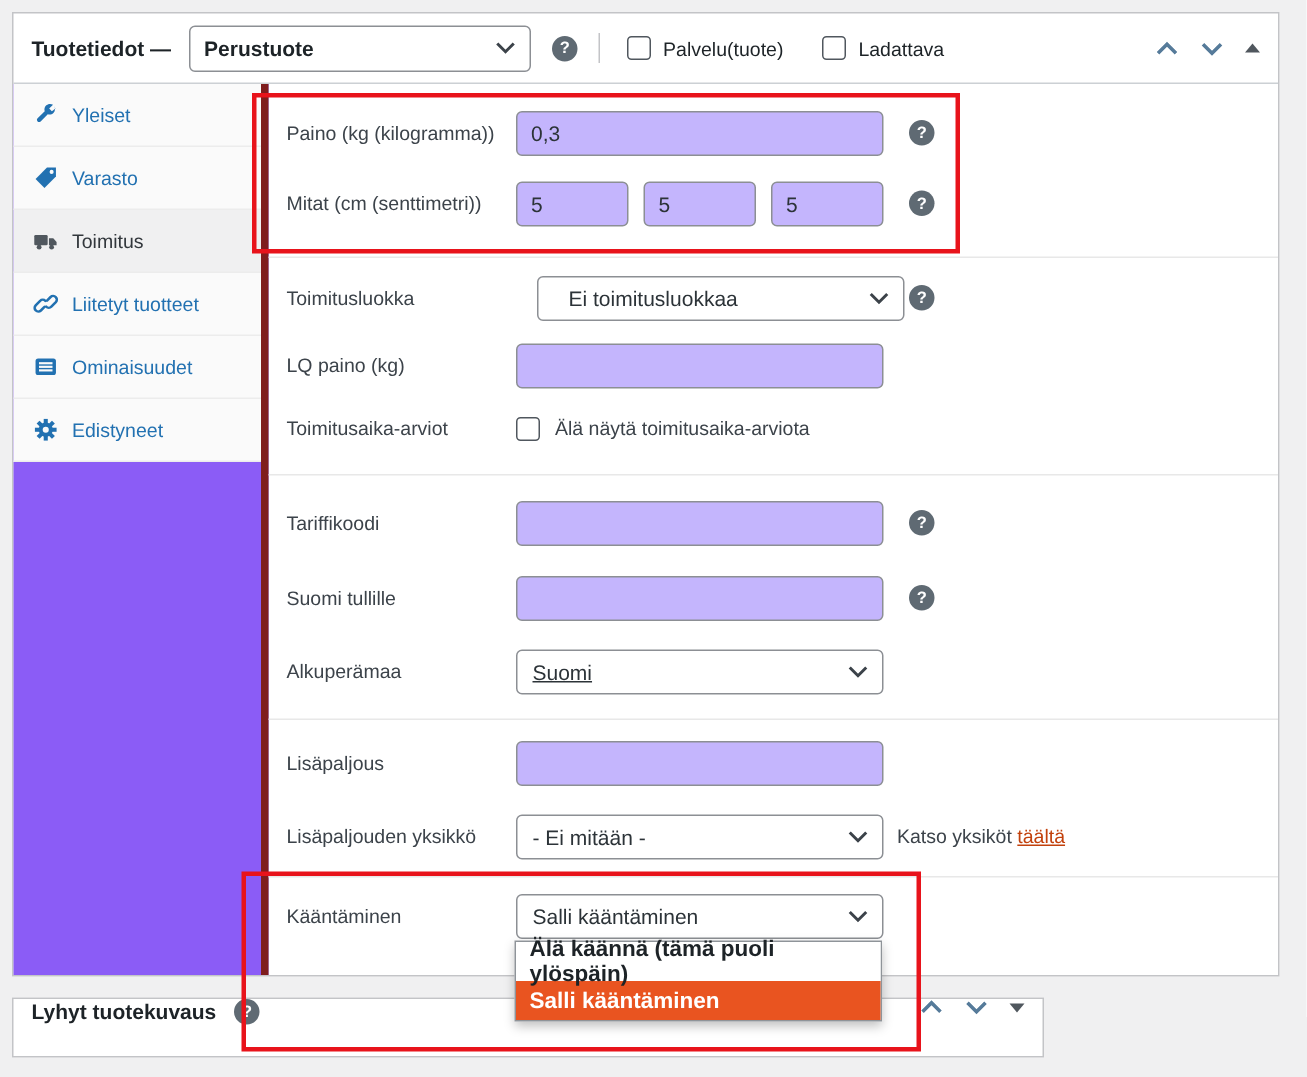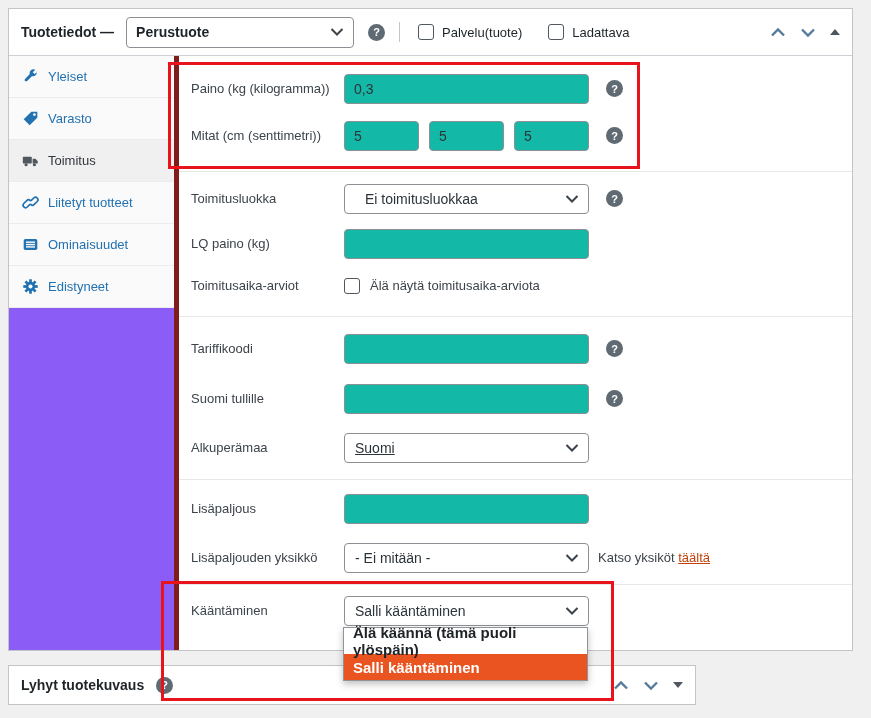--- a/index.html
+++ b/index.html
@@ -6,21 +6,21 @@
   body{
     width:871px;height:718px;background:#f0f0f1;
     font-family:"Liberation Sans","DejaVu Sans",sans-serif;
     color:#3c434a;overflow:hidden;
   }
   #app{position:relative;width:871px;height:718px;}
 
   
   .postbox{position:absolute;background:#fff;border:1px solid #c3c4c7;box-sizing:border-box;}
   #main-panel{left:8px;top:8px;width:845px;height:643px;}
-  #footer-panel{left:8px;top:665px;width:688px;height:40px;display:flex;align-items:center;padding:0 12px;}
+  #footer-panel{left:8px;top:665px;width:688px;height:40px;display:flex;align-items:flex-start;padding:0 12px;}
 
   
   .panel-header{height:47px;display:flex;align-items:center;padding:0 12px;border-bottom:1px solid #ccd0d4;box-sizing:border-box;}
   .panel-title{font-size:14px;font-weight:bold;color:#1d2327;white-space:nowrap;}
   .hdr-select{position:relative;margin-left:12px;width:228px;height:31px;border:1px solid #8c8f94;border-radius:4px;
     display:flex;align-items:center;padding:0 28px 0 9px;box-sizing:border-box;font-size:14px;font-weight:bold;color:#1d2327;background:#fff;cursor:pointer;}
   .sel-chev{position:absolute;right:9px;top:50%;transform:translateY(-50%);line-height:0;}
   .help-tip{width:17px;height:17px;border-radius:50%;background:#5f6a73;color:#fff;font-size:11px;font-weight:bold;
     display:flex;align-items:center;justify-content:center;flex:none;cursor:pointer;}
   .vsep{width:1px;height:20px;background:#c3c4c7;margin:0 12px 0 14px;}
@@ -34,21 +34,21 @@
   .tri-down{width:0;height:0;border-left:5px solid transparent;border-right:5px solid transparent;border-top:6px solid #50575e;cursor:pointer;}
 
   
   #sidebar{position:absolute;left:0;top:47px;bottom:0;width:170px;background:#8b5cf6;border-right:5px solid #7f1d1d;box-sizing:border-box;}
   .tab{height:41px;display:flex;align-items:center;gap:9px;padding-left:13px;border-bottom:1px solid #ececec;
     font-size:13px;color:#2271b1;cursor:pointer;background:#fafafa;}
   .tab.active{background:#f0f0f1;color:#32373c;}
   .tab .ticon{width:17px;height:17px;flex:none;line-height:0;}
   .flabel{position:absolute;left:12px;width:155px;font-size:13px;color:#3c434a;line-height:16px;}
   .inp{position:absolute;height:30px;border:1px solid #8c8f94;border-radius:4px;box-sizing:border-box;
-    font-family:inherit;font-size:14px;color:#2c3338;padding:0 9px;background:#14b8a6;outline:none;}
+    font-family:inherit;font-size:14px;color:#2c3338;padding:0 9px;background:#c4b5fd;outline:none;}
   .sel{position:absolute;width:245px;height:30px;border:1px solid #8c8f94;border-radius:4px;box-sizing:border-box;
     display:flex;align-items:center;padding:0 30px 0 10px;font-size:14px;color:#2c3338;background:#fff;cursor:pointer;}
   .hsep{position:absolute;left:0;right:0;height:1px;background:#e8e8e8;}
   .cb-inline-label{position:absolute;font-size:13px;color:#3c434a;line-height:16px;}
   .side-note{position:absolute;font-size:13px;color:#3c434a;white-space:nowrap;}
   .side-note a{color:#c2410c;text-decoration:underline;cursor:pointer;}
 
   
   #kaantaminen-dropdown{position:absolute;left:343px;top:627px;width:245px;background:#fff;border:1px solid #8f9499;
     box-shadow:0 3px 7px rgba(0,0,0,.25);z-index:15;box-sizing:border-box;font-weight:bold;}
@@ -187,21 +187,21 @@
     <input class="inp" style="left: 335px; top: 112px; width: 75px;" value="5">
     <input class="inp" style="left: 420px; top: 112px; width: 75px;" value="5">
     <input class="inp" style="left: 505px; top: 112px; width: 75px;" value="5">
     <div class="help-tip" style="position:absolute;left:597px;top:118px;">
         <span>?</span>
       </div>
 
     <div class="hsep" style="left:170px;top:162px;"></div>
 
     <span class="flabel" style="left:182px;top:182px;">Toimitusluokka</span>
-    <div class="sel" style="left:335px;top:175px;padding-left:20px;">
+    <div class="sel" style="left:349px;top:175px;padding-left:20px;">
       <span>Ei toimitusluokkaa</span>
       <span class="sel-chev"><svg width="14" height="9" viewBox="0 0 14 9">
             <polyline points="1.5,1.5 7,7 12.5,1.5" fill="none" stroke="#3c434a" stroke-width="2"></polyline>
           </svg></span>
     </div>
     <div class="help-tip" style="position:absolute;left:597px;top:181px;">
         <span>?</span>
       </div>
 
     <span class="flabel" style="left:182px;top:227px;">LQ paino (kg)</span>

